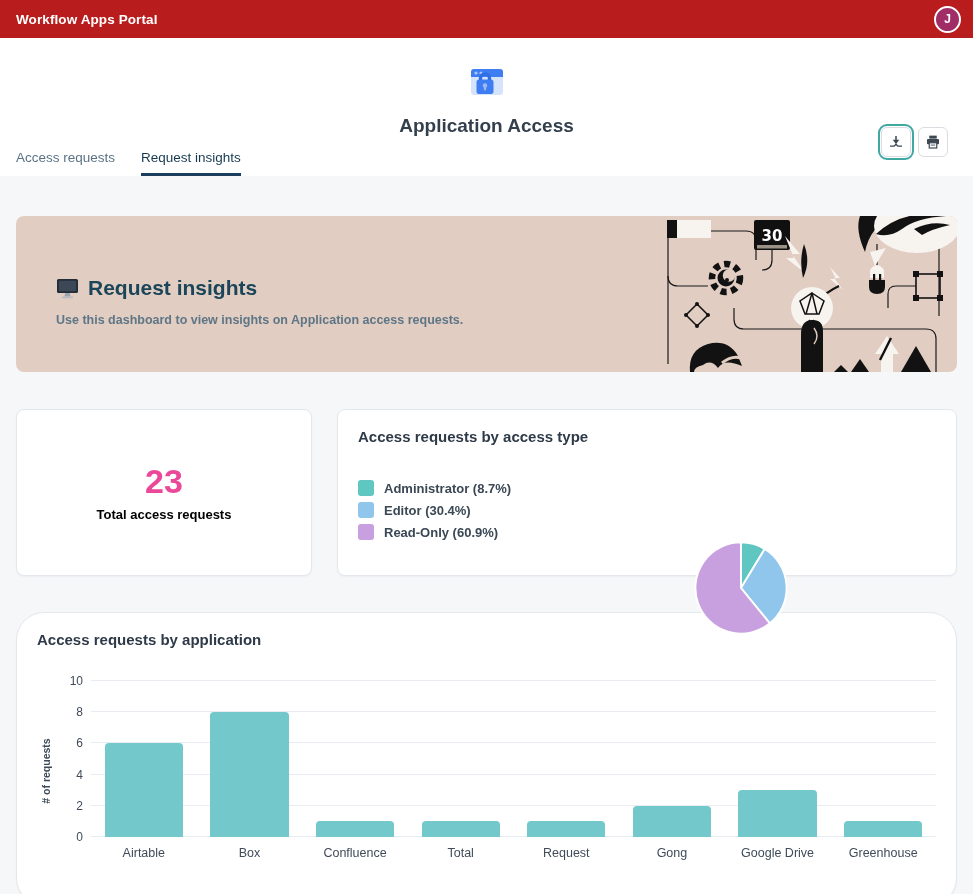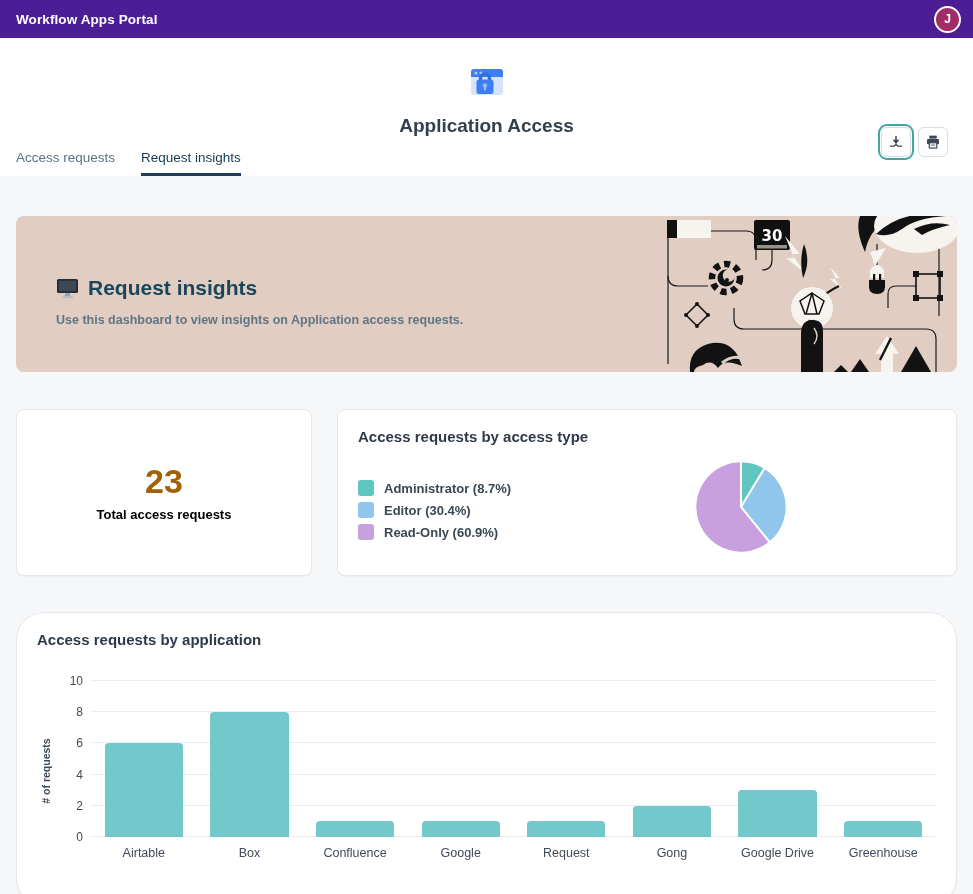--- a/index.html
+++ b/index.html
@@ -7,21 +7,21 @@
   body {
     font-family:"Liberation Sans", sans-serif;
     background:#f6f7f9;
     color:#33404e;
     width:973px; height:894px;
     position:relative;
     overflow:hidden;
   }
   
   .topbar {
-    height:38px; background:#4c1d95;
+    height:38px; background:#b91c1c;
     display:flex; align-items:center; justify-content:space-between;
     padding:0 12px 0 16px;
   }
   .topbar-title { color:#ffffff; font-size:13.5px; font-weight:bold; letter-spacing:.1px; }
   .avatar {
     width:27px; height:27px; border-radius:50%;
     background:#a12d66; border:2px solid #ffffff;
     color:#fff; font-size:12px; font-weight:bold;
     display:flex; align-items:center; justify-content:center;
     cursor:pointer;
@@ -61,25 +61,25 @@
   
   .cards-row { display:flex; gap:25px; margin-top:37px; }
   .card {
     background:#fff; border:1px solid #e4e7ec; border-radius:8px;
     box-shadow:0 1px 2px rgba(16,24,40,.04);
   }
   .stat-card {
     width:296px; height:167px; flex:0 0 auto;
     display:flex; flex-direction:column; align-items:center; justify-content:center;
   }
-  .stat-value { font-size:34px; font-weight:bold; color:#a16207; line-height:1.1; }
+  .stat-value { font-size:34px; font-weight:bold; color:#ec4899; line-height:1.1; }
   .stat-label { margin-top:7px; font-size:13px; font-weight:bold; color:#000000; }
   .pie-card { flex:1; height:167px; padding:18px 20px; }
   .card-title { font-size:15px; font-weight:bold; color:#2e3a48; }
-  .pie-body { display:flex; margin-top:14px; }
+  .pie-body { display:flex; margin-top:14px;flex-direction:column; }
   .legend { margin-top:21px; display:flex; flex-direction:column; gap:6px; }
   .legend-row { display:flex; align-items:center; gap:10px; }
   .legend-swatch { width:16px; height:16px; border-radius:3px; flex:0 0 auto; }
   .legend-label { font-size:13px; font-weight:bold; color:#3a4754; }
   .pie-wrap { margin-left:auto; margin-right:147px; width:96px; height:96px; }
   
   .bar-card { margin-top:36px; height:294px; padding:18px 20px 0 20px;border-radius:28px; }
   .chart-area { display:flex; margin-top:33px; }
   .y-axis-label {
     width:18px; display:flex; align-items:center; justify-content:center;
@@ -319,21 +319,21 @@
               </div>
               <div class="bar-slot">
                 <div class="bar" style="height: 10%; background: rgb(114, 200, 203);"></div>
               </div>
             </div>
           </div>
         <div class="x-labels">
             <div class="x-label">Airtable</div>
             <div class="x-label">Box</div>
             <div class="x-label">Confluence</div>
-            <div class="x-label">Google</div>
+            <div class="x-label">Total</div>
             <div class="x-label">Request</div>
             <div class="x-label">Gong</div>
             <div class="x-label">Google Drive</div>
             <div class="x-label">Greenhouse</div>
           </div>
       </div>
     </div>
   </div>
 
 </div>

